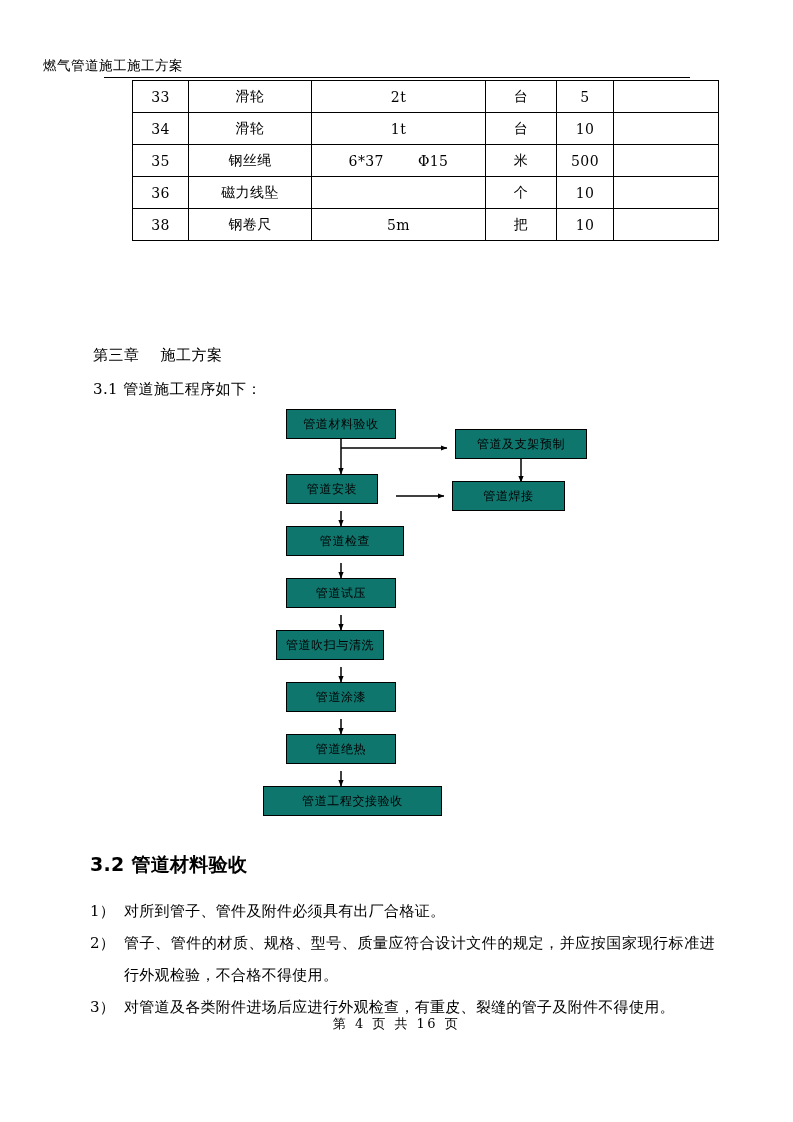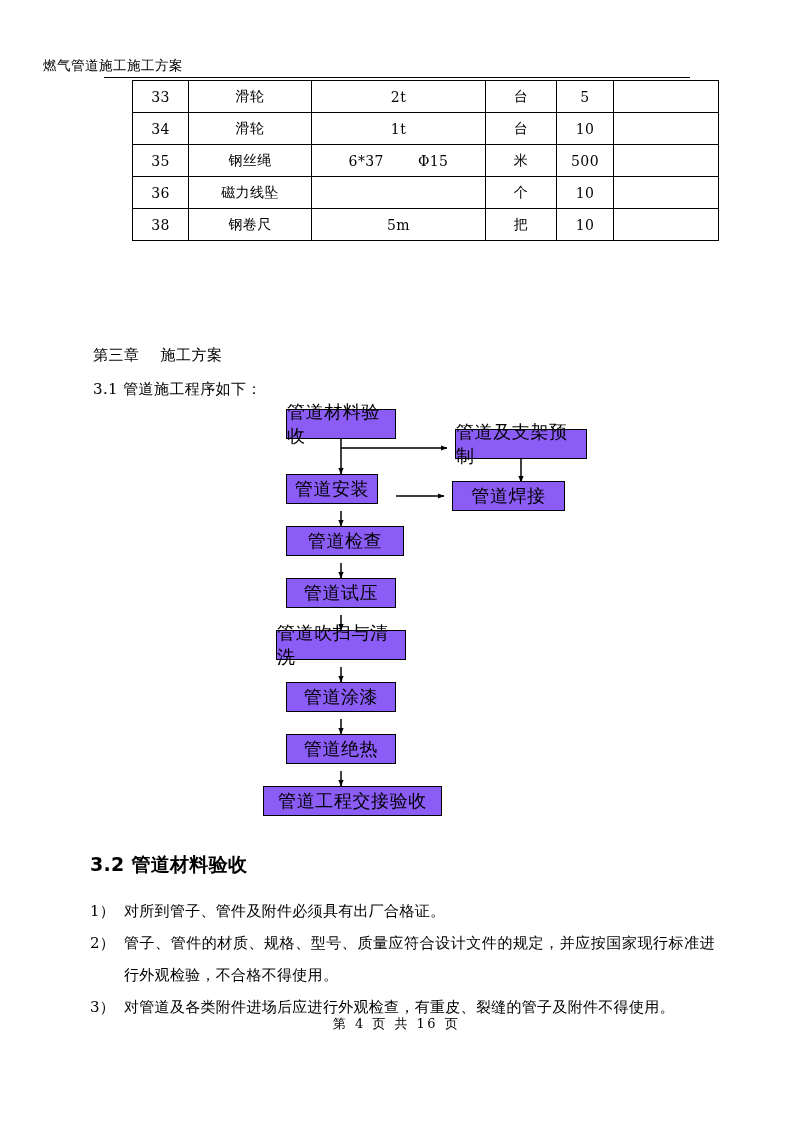--- a/index.html
+++ b/index.html
@@ -95,26 +95,26 @@
     position: absolute;
     left: 0;
     top: 0;
     width: 793px;
     height: 1122px;
     pointer-events: none;
   }
   .fc-box {
     position: absolute;
     border: 1.3px solid #000;
-    background: #8b5cf6;
+    background: #0f766e;
     box-sizing: border-box;
     display: flex;
     align-items: center;
     justify-content: center;
-    font-size: 18px;
+    font-size: 12px;
     font-family: "DejaVu Serif", serif;
     letter-spacing: 0.6px;
     height: 30px;
     pointer-events: auto;
   }
 
   
   .section-heading {
     position: absolute;
     left: 90px;
@@ -267,21 +267,21 @@
 
   <line x1="341" y1="771" x2="341" y2="786" stroke="#000" stroke-width="1.5" marker-end="url(#arrowhead)"></line>
 </svg>
 
 <div class="fc-box" style="left:286px; top:409px;  width:110px;">管道材料验收</div>
 <div class="fc-box" style="left:455px; top:429px;  width:132px;">管道及支架预制</div>
 <div class="fc-box" style="left:286px; top:474px;  width:92px;">管道安装</div>
 <div class="fc-box" style="left:452px; top:481px;  width:113px;">管道焊接</div>
 <div class="fc-box" style="left:286px; top:526px;  width:118px;">管道检查</div>
 <div class="fc-box" style="left:286px; top:578px;  width:110px;">管道试压</div>
-<div class="fc-box" style="left:276px; top:630px;  width:130px;">管道吹扫与清洗</div>
+<div class="fc-box" style="left:276px; top:630px;  width:108px;">管道吹扫与清洗</div>
 <div class="fc-box" style="left:286px; top:682px;  width:110px;">管道涂漆</div>
 <div class="fc-box" style="left:286px; top:734px;  width:110px;">管道绝热</div>
 <div class="fc-box" style="left:263px; top:786px;  width:179px;">管道工程交接验收</div>
 
 <div class="section-heading">3.2 管道材料验收</div>
 
 <div class="body-list">
   <div class="list-item">
     <span class="list-marker">1）</span>
     <span class="list-text">对所到管子、管件及附件必须具有出厂合格证。</span>

